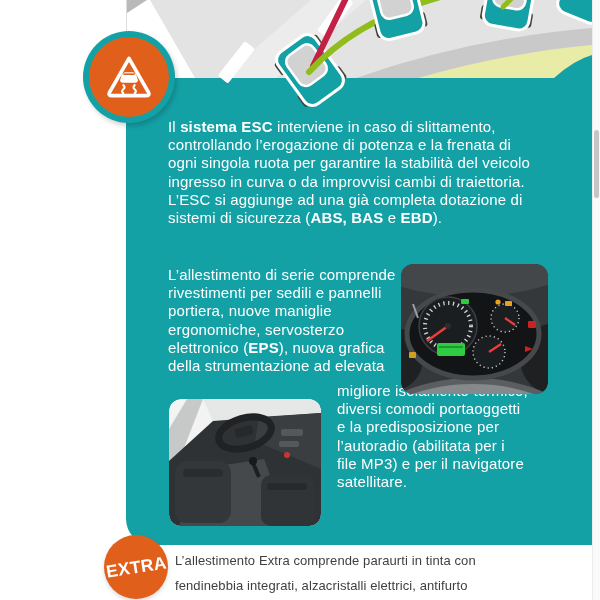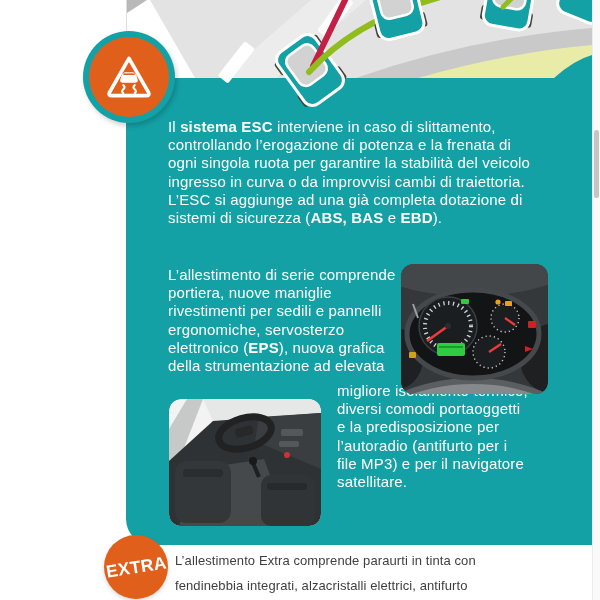--- a/index.html
+++ b/index.html
@@ -121,31 +121,31 @@
       <div class="ln">Il <b>sistema ESC</b> interviene in caso di slittamento,</div>
       <div class="ln">controllando l’erogazione di potenza e la frenata di</div>
       <div class="ln">ogni singola ruota per garantire la stabilità del veicolo</div>
       <div class="ln">ingresso in curva  o da improvvisi cambi di traiettoria.</div>
       <div class="ln">L’ESC si aggiunge ad una già completa dotazione di</div>
       <div class="ln">sistemi di sicurezza (<b>ABS, BAS</b> e <b>EBD</b>).</div>
     </div>
 
   <div id="para-serie-left" class="abs para">
       <div class="ln">L’allestimento di serie comprende</div>
+      <div class="ln">rivestimenti per sedili e pannelli</div>
       <div class="ln">portiera, nuove maniglie</div>
-      <div class="ln">rivestimenti per sedili e pannelli</div>
       <div class="ln">ergonomiche, servosterzo</div>
       <div class="ln">elettronico (<b>EPS</b>), nuova grafica</div>
       <div class="ln">della strumentazione ad elevata</div>
     </div>
   <div id="para-serie-right" class="abs para">
       <div class="ln">migliore isolamento termico,</div>
       <div class="ln">diversi comodi portaoggetti</div>
       <div class="ln">e la predisposizione per</div>
-      <div class="ln">l’autoradio (antifurto per i</div>
+      <div class="ln">l’autoradio (abilitata per i</div>
       <div class="ln">file MP3) e per il navigatore</div>
       <div class="ln">satellitare.</div>
     </div>
 
   <svg id="instrument-photo" class="abs photo" width="147" height="130" viewBox="0 0 147 130">
     <defs>
         <clipPath id="ic-clip">
           <rect width="147" height="130" rx="12"></rect>
         </clipPath>
       </defs>

